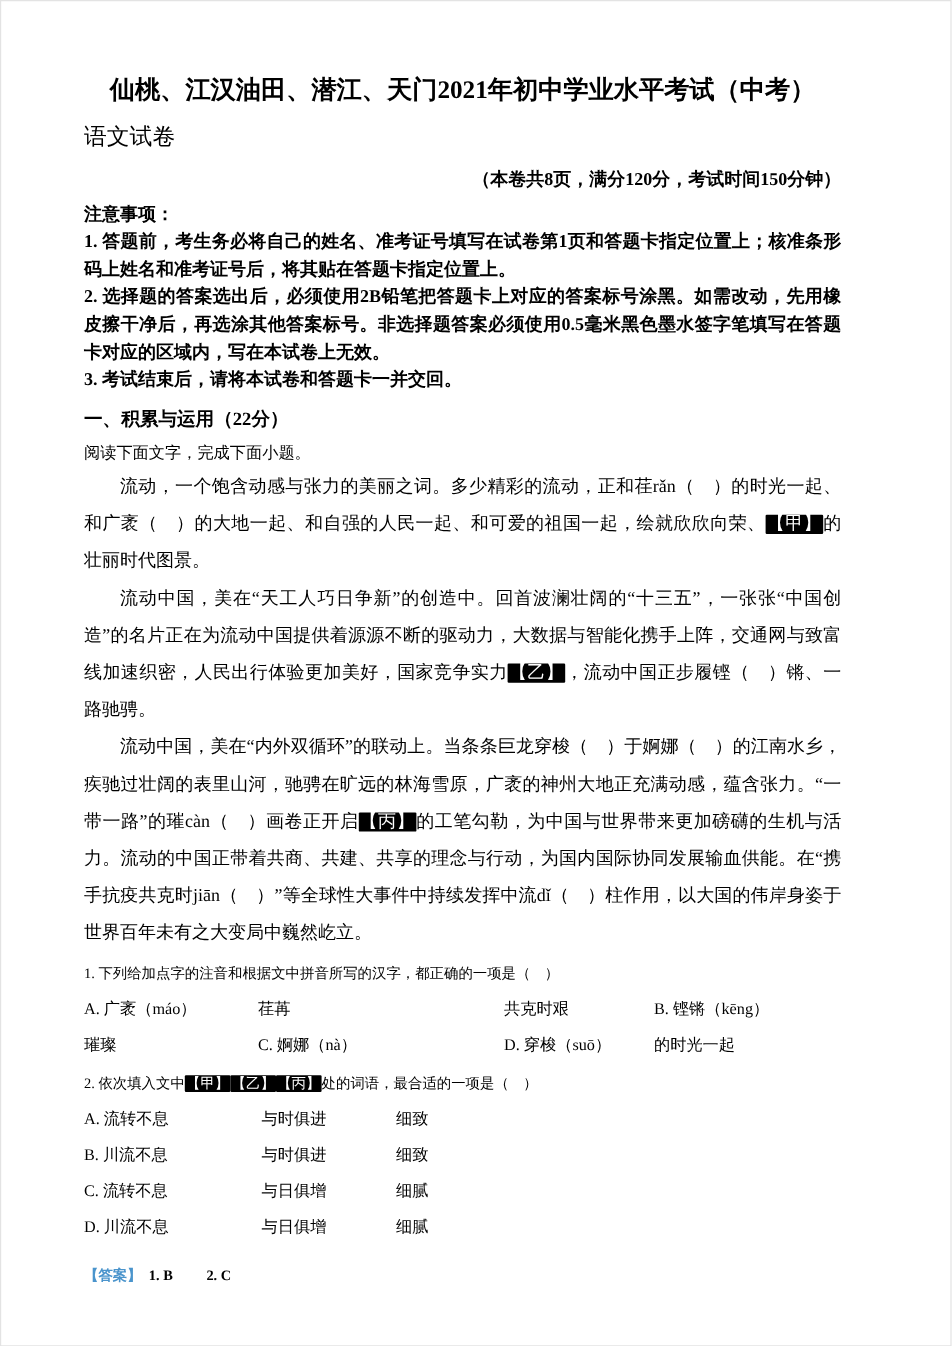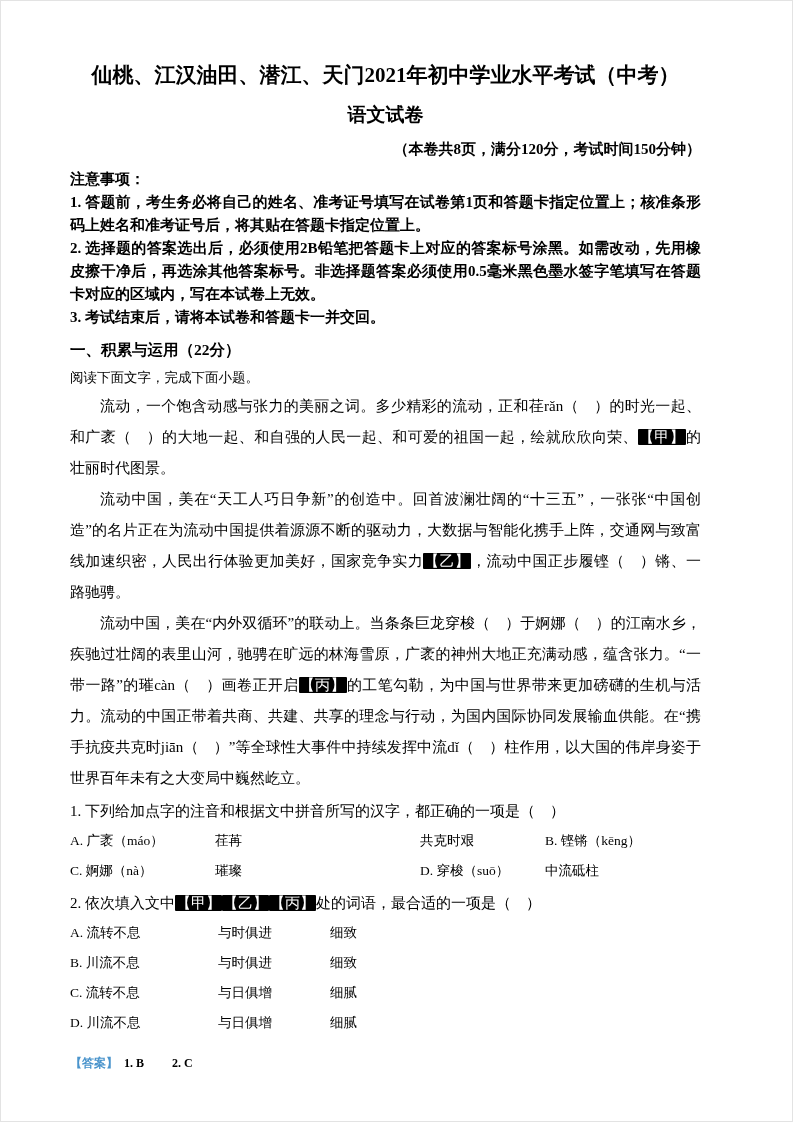--- a/index.html
+++ b/index.html
@@ -23,22 +23,21 @@
   }
   .title {
     font-size: 21px;
     font-weight: bold;
     text-align: center;
     line-height: 1.3;
     margin: 0 0 15px 0;
   }
   .subtitle {
     font-size: 19px;
-    font-weight: bold;
-    text-align: center;
+    font-weight: normal;
     line-height: 1.2;
     margin: 0 0 13px 0;
   }
   .exam-info {
     font-size: 15px;
     font-weight: bold;
     text-align: right;
     margin: 0 0 9px 0;
   }
   .notice-heading {
@@ -69,21 +68,21 @@
     text-align: justify;
     margin: 0;
   }
   .black-box {
     background: var(--box-black, #000000);
     color: #ffffff;
     padding: 0 1px;
     border-radius: 1px;
   }
   .question {
-    font-size: 15px;
+    font-size: 12px;
     line-height: 30px;
     margin-top: 2px;
   }
   .q1-grid {
     display: grid;
     grid-template-columns: 145px 205px 125px auto;
     font-size: 13.5px;
     line-height: 30px;
   }
   .q2-row {
@@ -134,24 +133,24 @@
   <p class="passage"><span>流动中国，美在“天工人巧日争新”的创造中。回首波澜壮阔的“十三五”，一张张“中国创造”的名片正在为流动中国提供着源源不断的驱动力，大数据与智能化携手上阵，交通网与致富线加速织密，人民出行体验更加美好，国家竞争实力</span><span class="black-box">【乙】</span><span>，流动中国正步履铿（　）锵、一路驰骋。</span></p>
   <p class="passage"><span>流动中国，美在“内外双循环”的联动上。当条条巨龙穿梭（　）于婀娜（　）的江南水乡，疾驰过壮阔的表里山河，驰骋在旷远的林海雪原，广袤的神州大地正充满动感，蕴含张力。“一带一路”的璀càn（　）画卷正开启</span><span class="black-box">【丙】</span><span>的工笔勾勒，为中国与世界带来更加磅礴的生机与活力。流动的中国正带着共商、共建、共享的理念与行动，为国内国际协同发展输血供能。在“携手抗疫共克时jiān（　）”等全球性大事件中持续发挥中流dǐ（　）柱作用，以大国的伟岸身姿于世界百年未有之大变局中巍然屹立。</span></p>
 
   <div class="question">1. 下列给加点字的注音和根据文中拼音所写的汉字，都正确的一项是（　）</div>
 
   <div class="q1-grid">
     <span>A. 广袤（máo）</span>
     <span>荏苒</span>
     <span>共克时艰</span>
     <span>B. 铿锵（kēng）</span>
+    <span>璀璨</span>
     <span>C. 婀娜（nà）</span>
-    <span>璀璨</span>
     <span>D. 穿梭（suō）</span>
-    <span>中流砥柱</span>
+    <span>的时光一起</span>
   </div>
 
   <div class="question"><span>2. 依次填入文中</span><span class="black-box">【甲】</span><span class="black-box">【乙】</span><span class="black-box">【丙】</span><span>处的词语，最合适的一项是（　）</span></div>
 
   <div class="q2-row">
     <span>A. 流转不息</span>
     <span>与时俱进</span>
     <span>细致</span>
   </div>
   <div class="q2-row">

